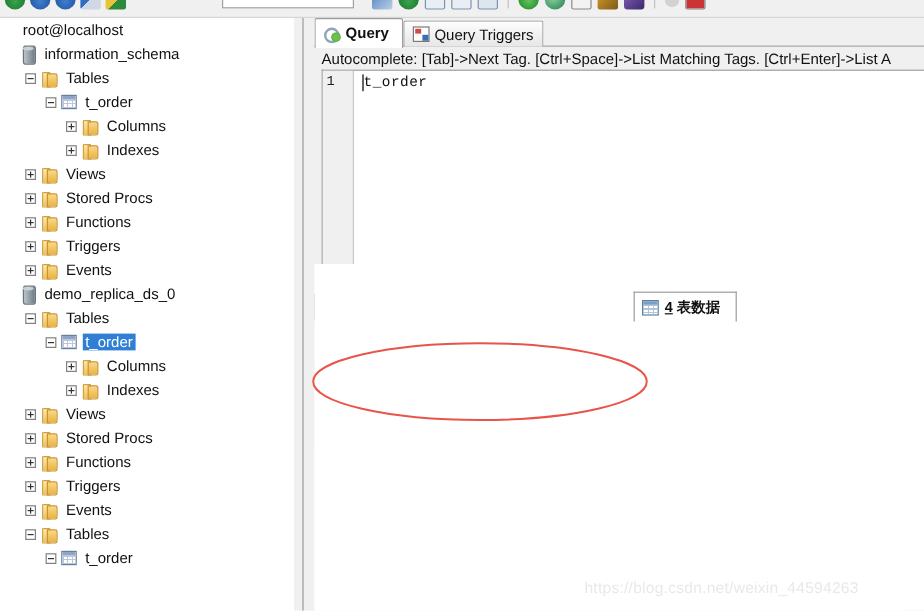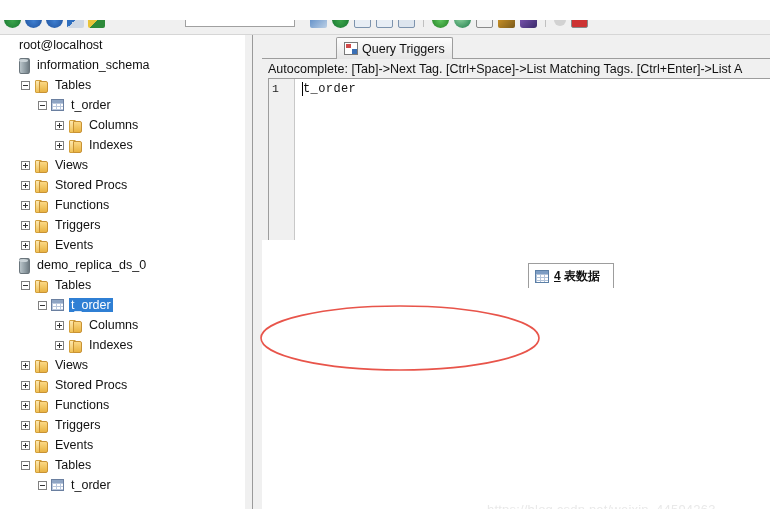--- a/index.html
+++ b/index.html
@@ -7,21 +7,20 @@
     margin: 0; padding: 0;
     width: 770px; height: 509px;
     overflow: hidden;
     background: #ffffff;
     font-family: "Liberation Sans", sans-serif;
   }
   #app {
     position: relative;
     width: 770px; height: 374px;
     background: #f0f0f0;
-    margin-top: 20px;
   }
 
   
   .top-toolbar {
     position: absolute; left: 0; top: 0; width: 770px; height: 15px;
     background: #f0f0f0;
     border-bottom: 1px solid #d6d6d6;
     overflow: hidden;
   }
   .tb-icons { position: absolute; left: 4px; top: -9px; display: flex; align-items: center; gap: 4px; }
@@ -621,20 +620,24 @@
     <div class="sb-track-b"></div>
   </div>
 
   <div class="splitter">
     <div class="splitter-line"></div>
   </div>
 
   <div class="right">
 
     <div class="tabbar">
+      <div class="tab active" style="left:0; width:74px;">
+        <span class="tabicon ic-query"></span>
+        <span>Query</span>
+      </div>
       <div class="tab" style="left:74px; width:117px;">
         <span class="tabicon ic-qb"></span>
         <span>Query Triggers</span>
       </div>
     </div>
 
     <div class="hintbar">
       <span>Autocomplete: [Tab]-&gt;Next Tag. [Ctrl+Space]-&gt;List Matching Tags. [Ctrl+Enter]-&gt;List A</span>
     </div>
 

